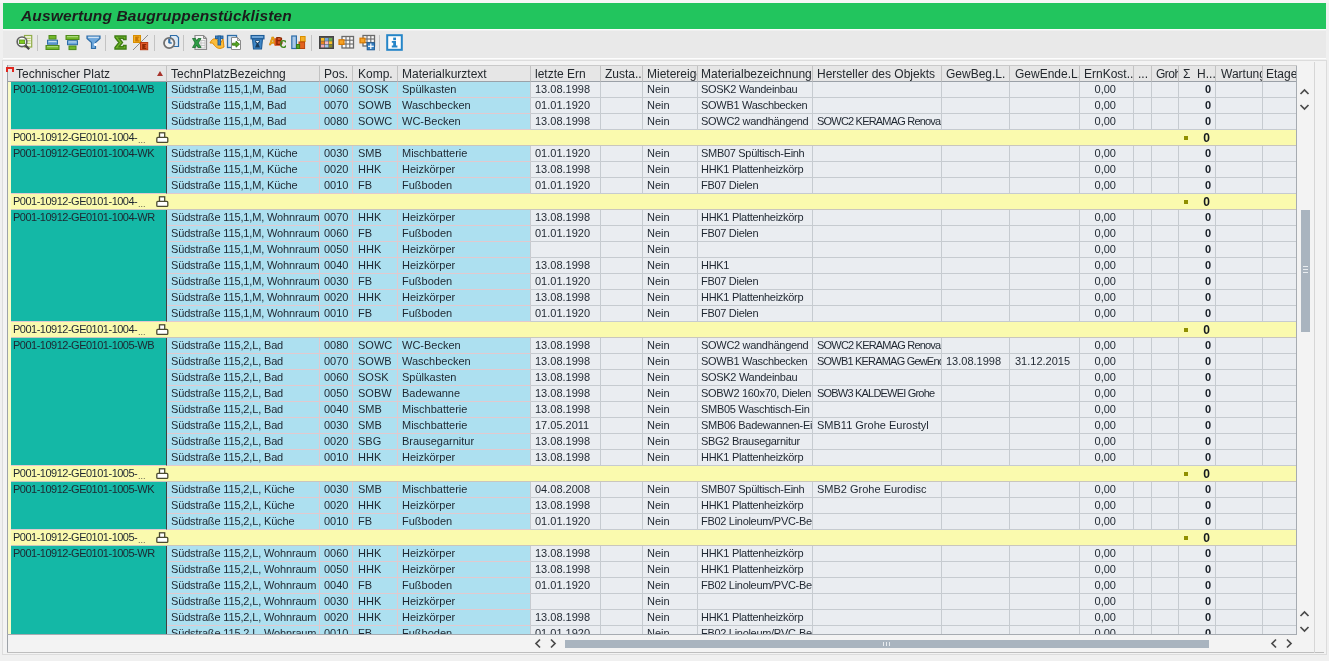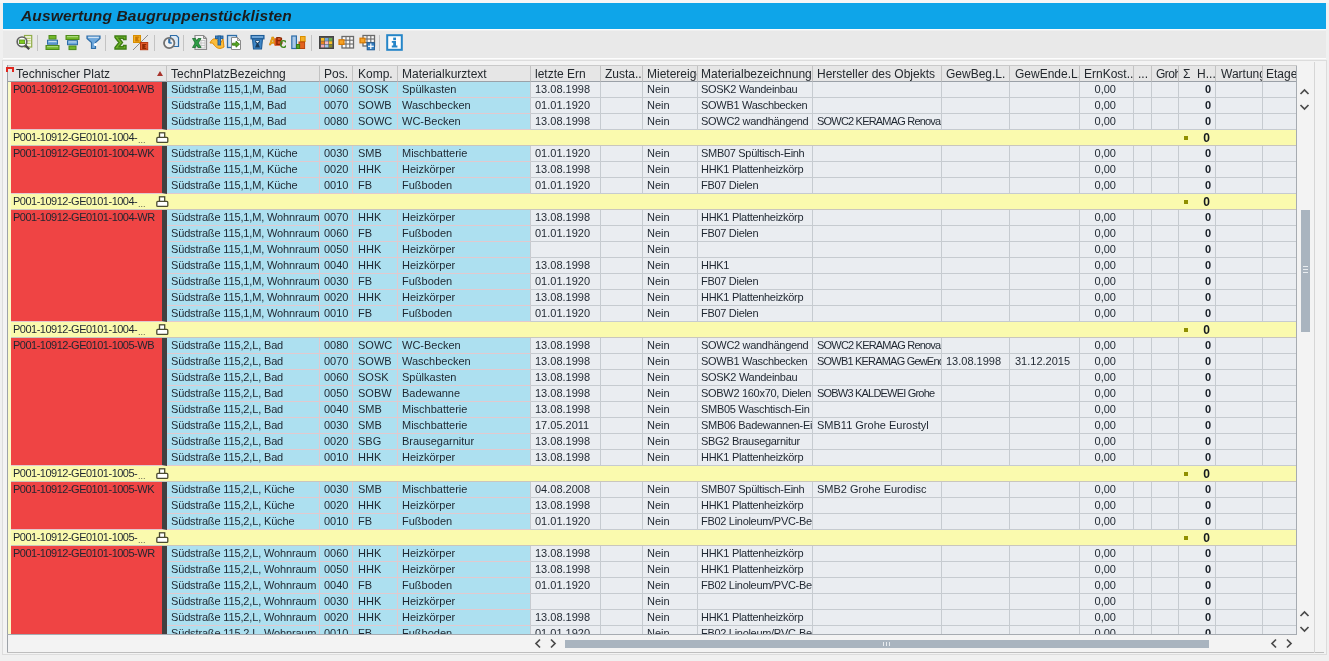--- a/index.html
+++ b/index.html
@@ -1,38 +1,38 @@
 <!DOCTYPE html>
 <html><head><meta charset="utf-8"><title>Auswertung Baugruppenstücklisten</title>
 <style>
 *{margin:0;padding:0;box-sizing:border-box}
 html,body{width:1329px;height:661px;overflow:hidden}
 body{position:relative;background:#F0F0F0;font-family:"Liberation Sans",sans-serif;font-size:11px;
 -webkit-font-smoothing:antialiased}
-.titlebar{position:absolute;left:3px;top:3px;width:1323px;height:27px;background:#0ea5e9;border-bottom:1px solid #FBFBFB}
+.titlebar{position:absolute;left:3px;top:3px;width:1323px;height:27px;background:#22c55e;border-bottom:1px solid #FBFBFB}
 .titlebar span{position:absolute;left:18px;top:4px;font-size:15.5px;font-weight:bold;font-style:italic;color:#1C1C1C;letter-spacing:0.15px}
 .toolbar{position:absolute;left:3px;top:31px;width:1323px;height:28px;background:#E9E9E9;border-bottom:1px solid #FDFDFD}
 .ti{position:absolute;top:3px;margin-left:-3px}
 .tsep{position:absolute;top:4px;width:1px;height:16px;background:#C3C3C3;margin-left:-3px}
 .panel{position:absolute;left:2px;top:60px;width:1325px;height:595px;background:#F3F3F3;border:1px solid #DCDCDC}
 .gline-top{position:absolute;left:7px;top:65px;width:1290px;height:1px;background:#C9C9C9}
 .gline-left{position:absolute;left:7px;top:65px;width:1px;height:588px;background:#9DA2A8}
 .gline-right{position:absolute;left:1296px;top:66px;width:1px;height:569px;background:#A6ABB1}
 .gline-bot{position:absolute;left:7px;top:634px;width:1290px;height:1px;background:#A6ABB1}
 .gline-sb{position:absolute;left:7px;top:652px;width:1317px;height:1px;background:#BDBDBD}
 .gline-r2{position:absolute;left:1314px;top:62px;width:1px;height:591px;background:#D6D6D6}
 .selstrip{position:absolute;left:8px;top:82px;width:3px;height:552px;background:#FAFAC8}
 .selhdr{position:absolute;left:8px;top:66px;width:3px;height:16px;background:#E6E6E6;border-bottom:1px solid #9BA1A8}
 .corner{position:absolute;left:6px;top:67px;width:8px;height:5px;border-top:2px solid #E02820;border-left:2px solid #E02820;border-right:2px solid #E02820}
 .gridwrap{position:absolute;left:11px;top:66px;width:1286px;height:568px;overflow:hidden}
 table{border-collapse:separate;border-spacing:0;table-layout:fixed;width:1286px}
 th{height:16px;background:#E6E6E6;border-right:1px solid #C2C2C2;border-bottom:1px solid #9BA1A8;
 font-weight:normal;font-size:12px;text-align:left;padding:0 0 0 4px;color:#24292E;overflow:hidden;white-space:nowrap;position:relative}
 td{height:16px;font-size:11px;line-height:15px;color:#1E2630;padding:0 0 0 4px;overflow:hidden;white-space:nowrap;vertical-align:middle}
-td.c1{background:#ef4444;border-right:5px solid #404040;border-bottom:1px solid #E2C9CE;vertical-align:top;padding-left:2px;line-height:15px;letter-spacing:-0.5px}
+td.c1{background:#14b8a6;border-right:1px solid #404040;border-bottom:1px solid #E2C9CE;vertical-align:top;padding-left:2px;line-height:15px;letter-spacing:-0.5px}
 td.b{background:#ADE0F0;border-right:1px solid #E2C9CE;border-bottom:1px solid #E2C9CE}
 td.b.gr{border-right:1px solid #C6CBD0}
 td.g{background:#EAEDF1;border-right:1px solid #C6CBD0;border-bottom:1px solid #C6CBD0}
 td.y{background:#FAFAAE;border-bottom:1px solid #C9C6BE;position:relative;padding-left:2px;color:#1E2630}
 td.r{text-align:right}
 .pr6{padding-right:6px}.pr5{padding-right:17px}.pr4{padding-right:4px}.pl5{padding-left:5px}.pl3{padding-left:3px}
 .bz{font-weight:bold;color:#161D26}
 .lsb{letter-spacing:-0.15px}.lsm{letter-spacing:-0.3px}.lsk{letter-spacing:-0.8px}
 .ylab{letter-spacing:-0.5px}
 th.plk{padding-left:5px}

